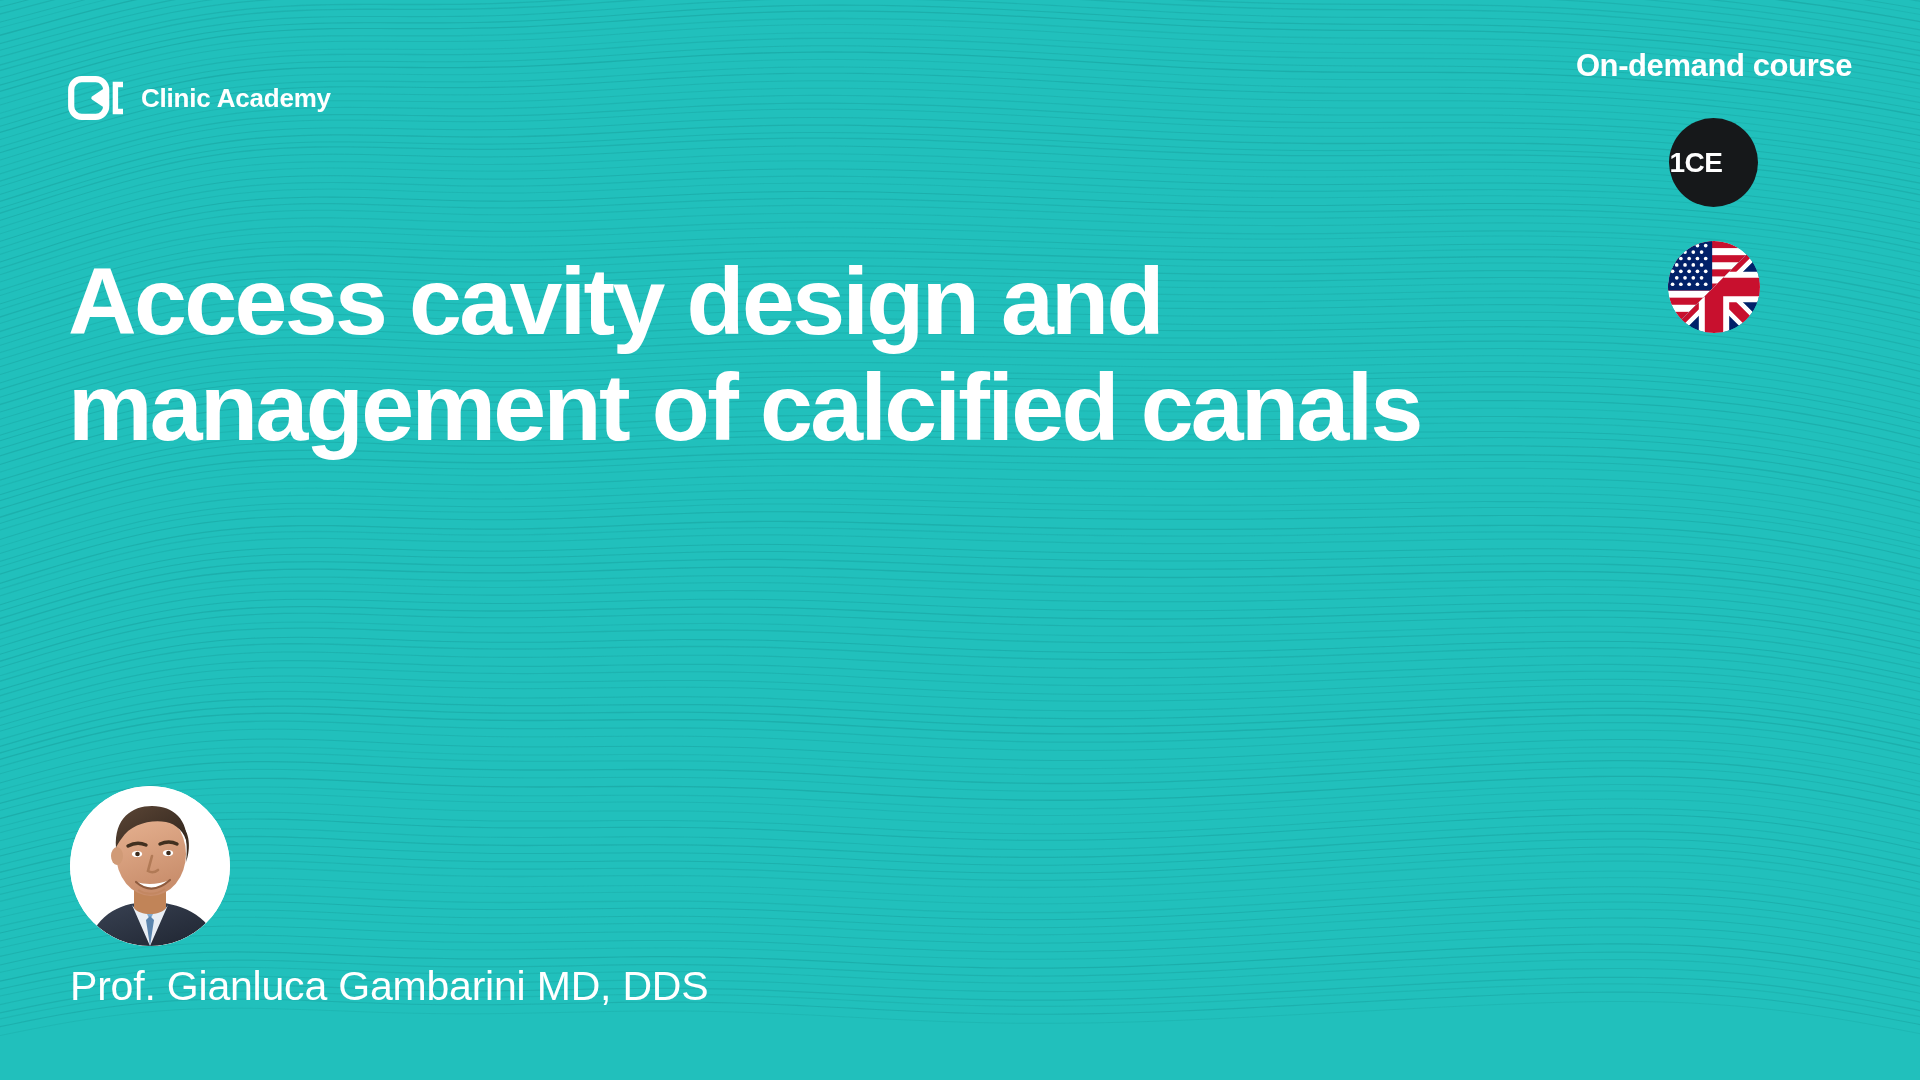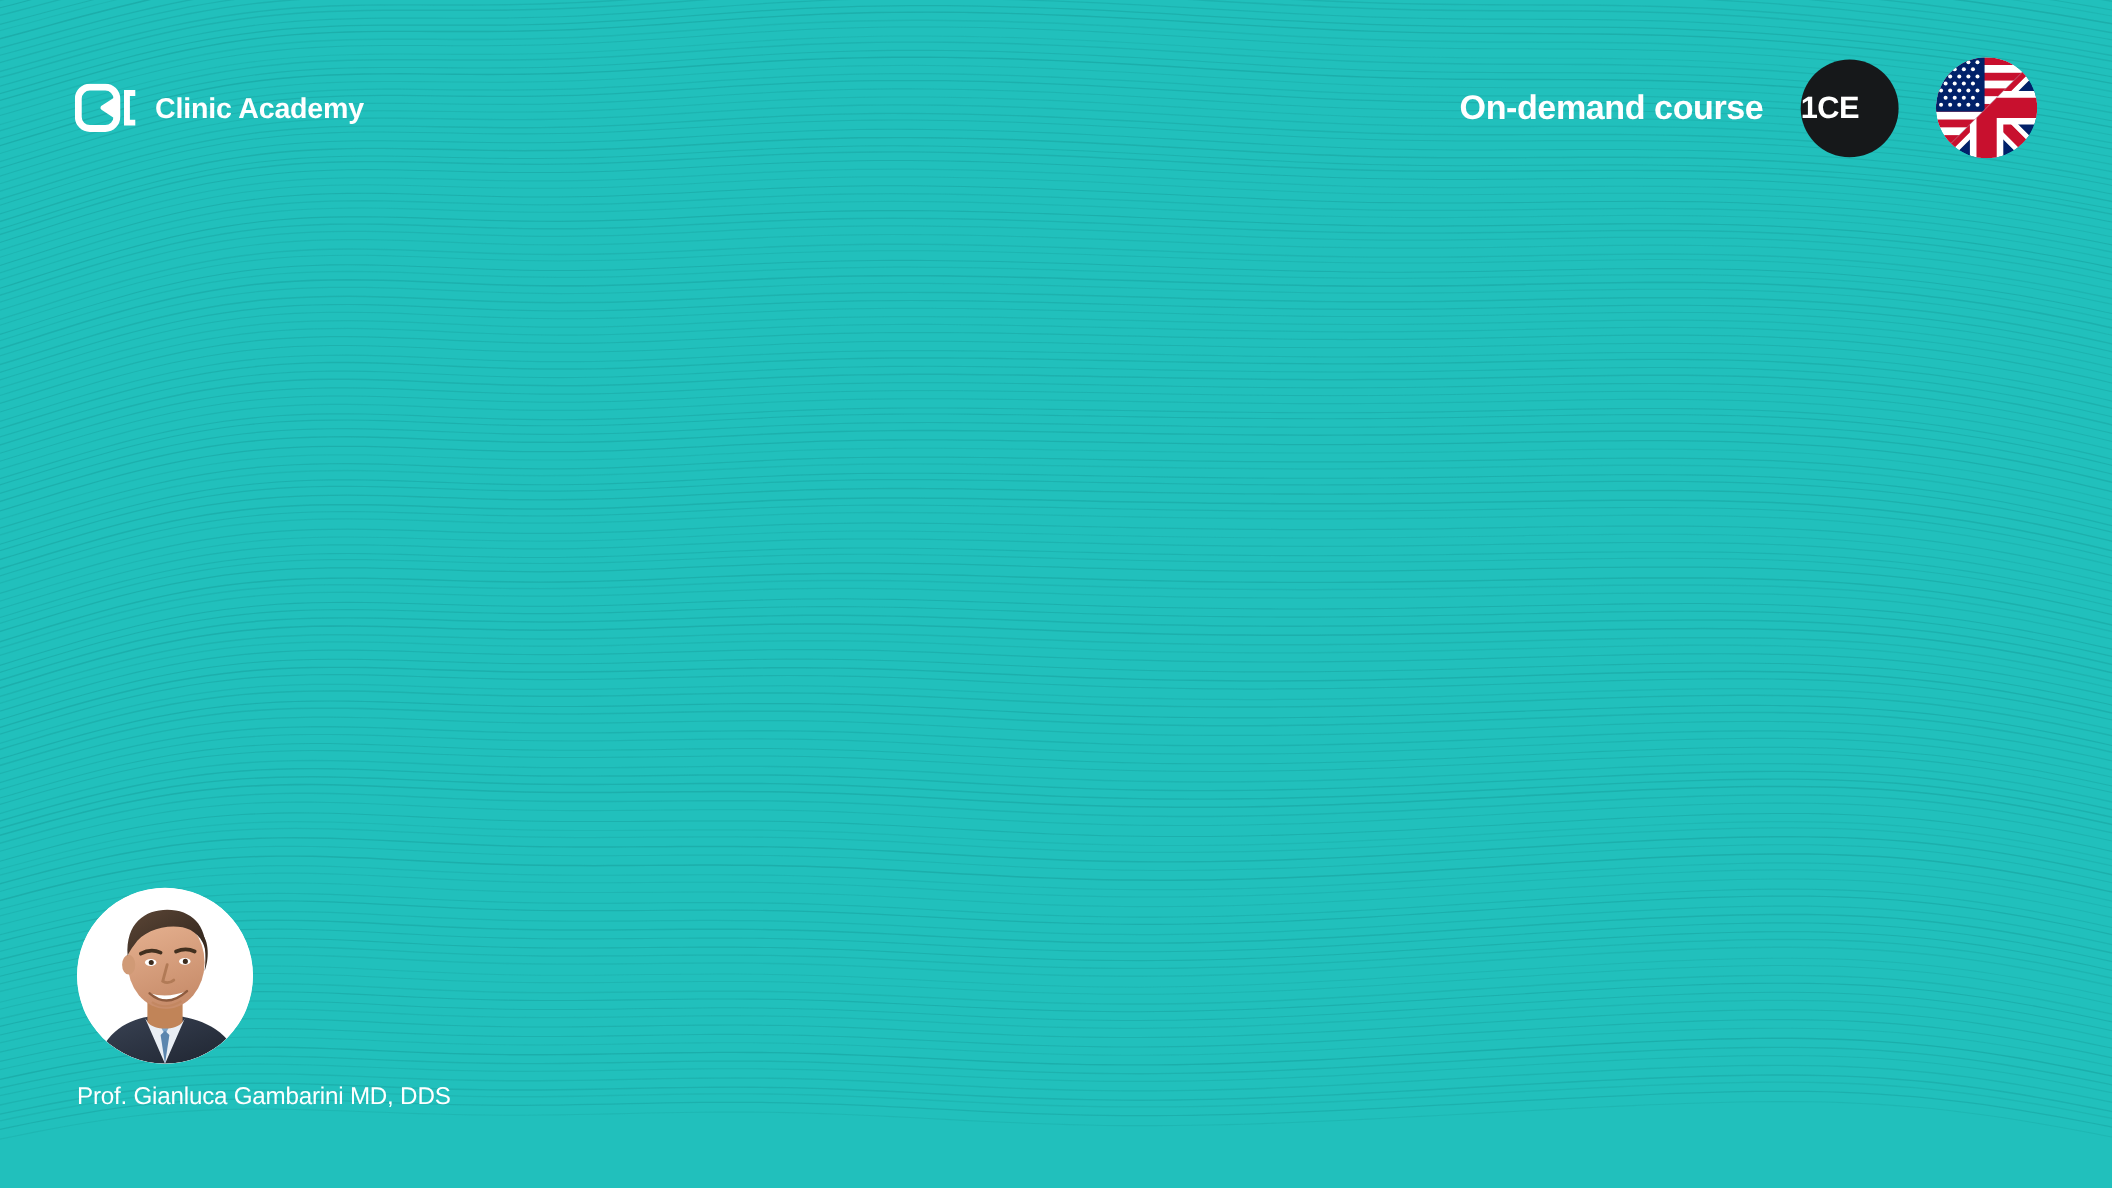--- a/index.html
+++ b/index.html
@@ -63,20 +63,21 @@
     letter-spacing:-0.2px;
     white-space:nowrap;
   }
 
   .header-right {
     display:flex;
     align-items:center;
     gap:34px;
     height:100px;
     padding-right:8px;
+    flex-direction:column;
   }
   .course-type {
     color:#ffffff;
     font-size:31px;
     font-weight:bold;
     letter-spacing:-0.4px;
     white-space:nowrap;
   }
 
   .ce-badge {
@@ -134,21 +135,21 @@
     height:160px;
     border-radius:50%;
     overflow:hidden;
     background:#ffffff;
     display:block;
     margin-bottom:17px;
   }
   .presenter-avatar svg { display:block; }
   .presenter-name {
     color:#ffffff;
-    font-size:22px;
+    font-size:41px;
     font-weight:normal;
     letter-spacing:-0.2px;
     white-space:nowrap;
   }
 </style>
 </head>
 <body>
 
 <div id="slide">
 
@@ -394,20 +395,23 @@
             <path d="M0 0 L100 100 M100 0 L0 100" stroke="#FFFFFF" stroke-width="21"></path>
             <path d="M0 0 L100 100 M100 0 L0 100" stroke="#C8102E" stroke-width="11"></path>
             <path d="M50 0 V100 M0 50 H100" stroke="#FFFFFF" stroke-width="33"></path>
             <path d="M50 0 V100 M0 50 H100" stroke="#C8102E" stroke-width="20"></path>
           </g>
         </g>
       </svg>
     </div>
   </div>
 
+  <div class="title-block">
+    <h1 class="course-title">Access cavity design and management of calcified canals</h1>
+  </div>
 
   <div class="presenter">
     <div class="presenter-avatar">
       <svg viewBox="0 0 160 160" width="160" height="160" xmlns="http://www.w3.org/2000/svg">
         <defs>
           <clipPath id="avatarClip">
               <circle cx="80" cy="80" r="80"></circle>
             </clipPath>
           <linearGradient id="hairGrad" x1="0" y1="0" x2="1" y2="1">
             <stop offset="0%" stop-color="#5C4636"></stop>

